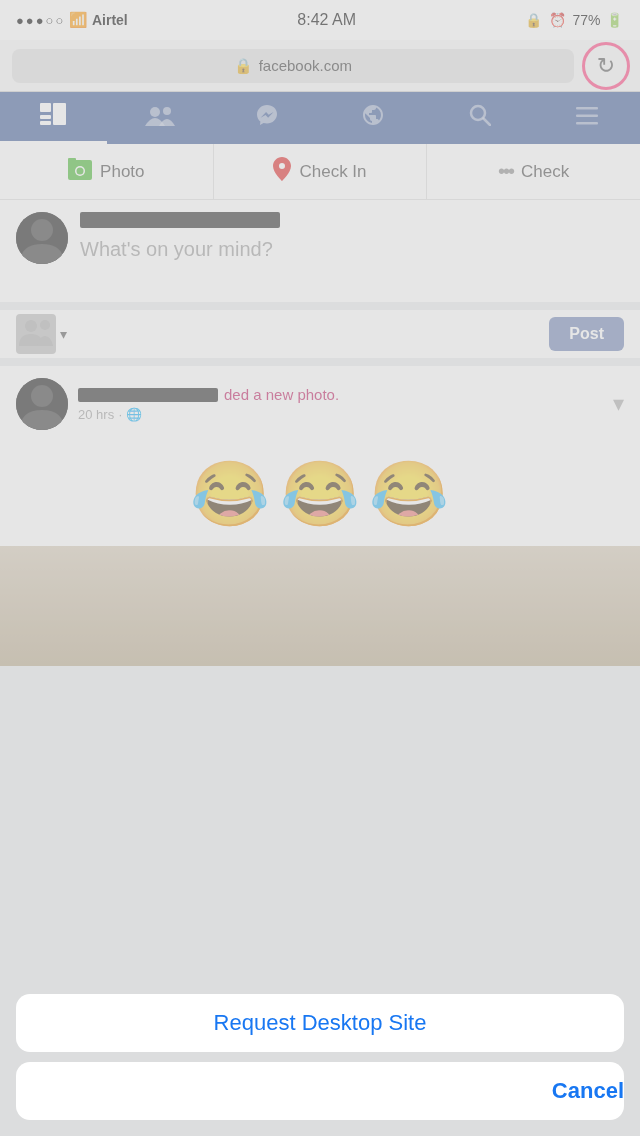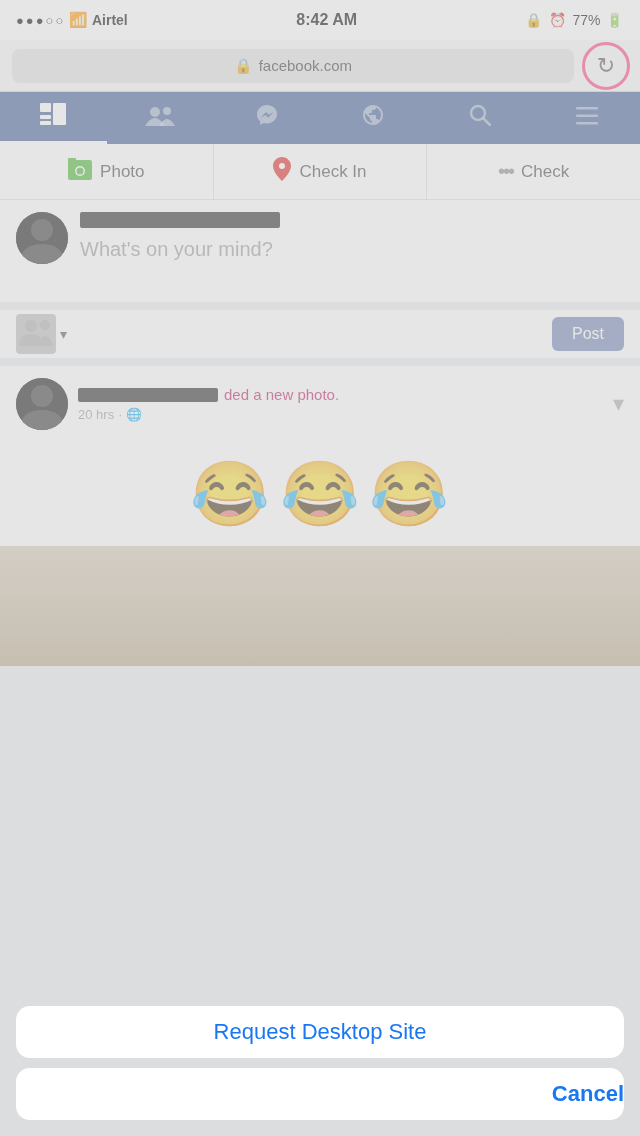--- a/index.html
+++ b/index.html
@@ -25,21 +25,21 @@
       font-weight: 600;
     }
     .status-left {
       display: flex;
       align-items: center;
       gap: 4px;
     }
     .signal-dots { letter-spacing: 2px; font-size: 13px; }
     .wifi-icon { font-size: 15px; }
     .carrier-name { font-size: 14px; font-weight: 600; }
-    .status-center { font-size: 16px; font-weight: 700; }
+    .status-center { font-size: 16px; font-weight: 400; }
     .status-right {
       display: flex;
       align-items: center;
       gap: 6px;
       font-size: 14px;
     }
     .battery-text { font-size: 14px; font-weight: 500; }
 
     
     .browser-bar {
@@ -202,21 +202,21 @@
     }
     .people-icon { font-size: 26px; color: #888; }
     .dropdown-arrow { font-size: 14px; color: #555; }
     .post-btn {
       background: #6d82b4;
       color: #fff;
       border: none;
       border-radius: 6px;
       padding: 8px 20px;
       font-size: 16px;
-      font-weight: 400;
+      font-weight: 700;
       cursor: pointer;
       margin-left: 11px;
     }
 
     
     .feed-item {
       background: #fff;
       border-bottom: 8px solid #e9ebee;
     }
     .feed-header {
@@ -313,21 +313,21 @@
 
     .modal-btn {
       width: 100%;
       background: #fff;
       border: none;
       border-radius: 14px;
       padding: 0;
       display: flex;
       align-items: center;
       justify-content: center;
-      height: 52px;
+      height: 58px;
       cursor: pointer;
       font-size: 22px;
       font-weight: 400;
     }
     .modal-btn.request-btn { color: #1877f2; }
     .modal-btn.cancel-btn { color: #1877f2; font-weight: 600; justify-content: flex-end; }
 
   </style>
 </head>
 <body>

